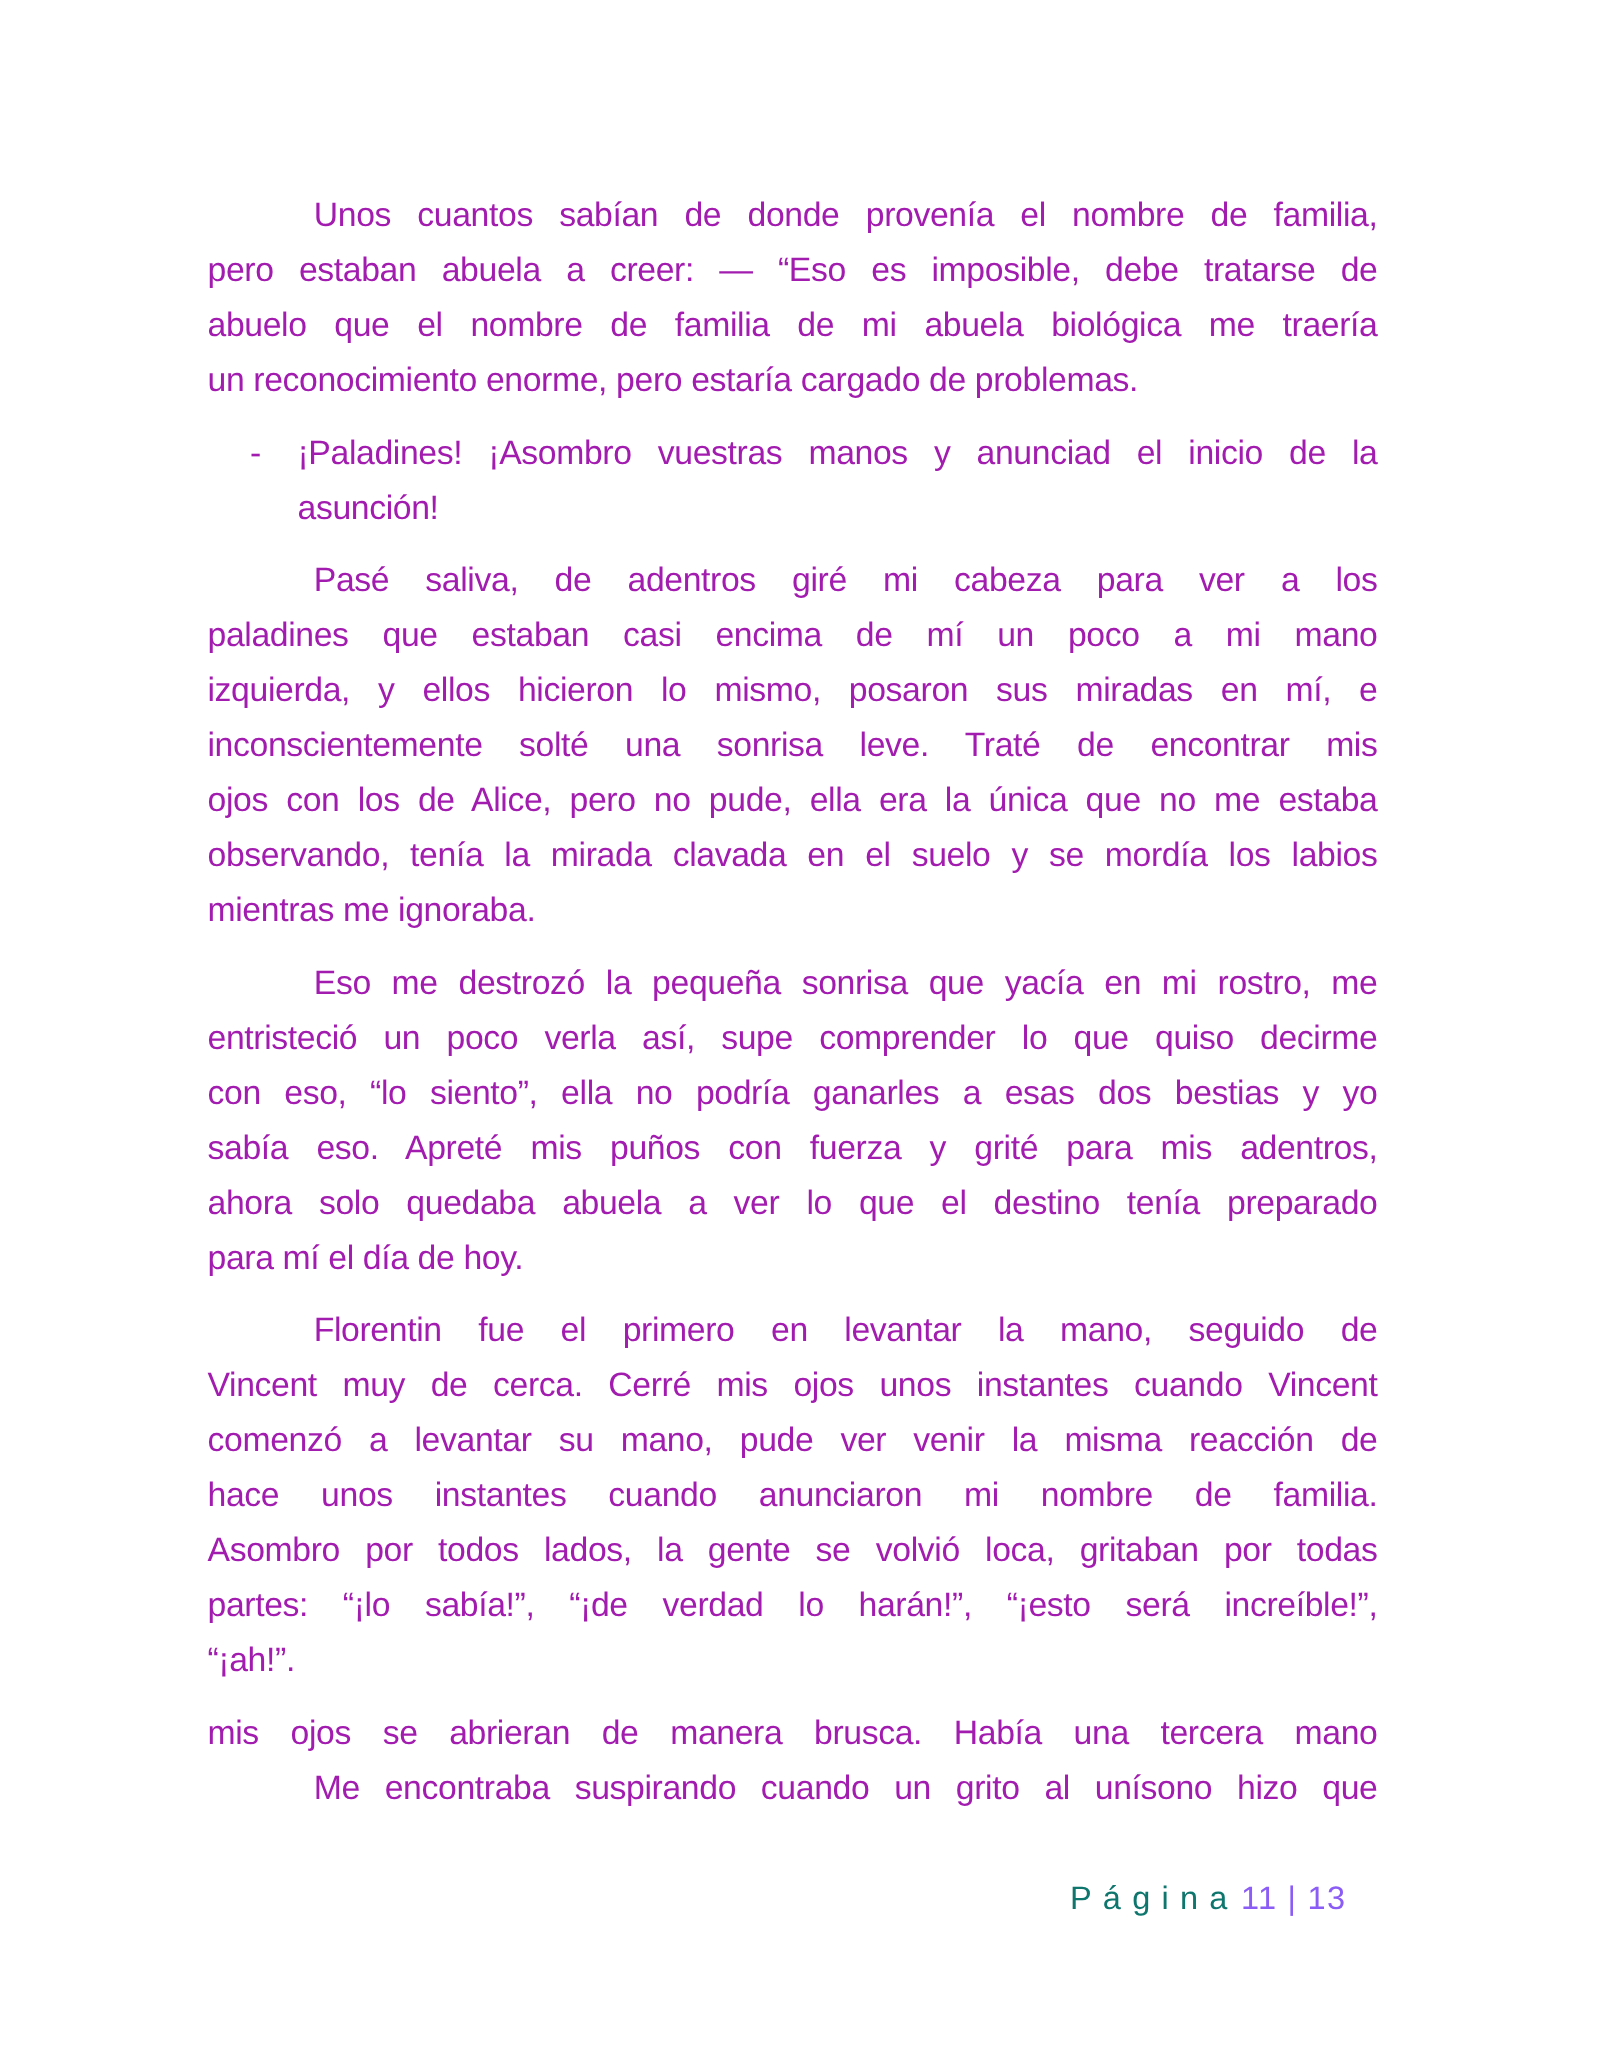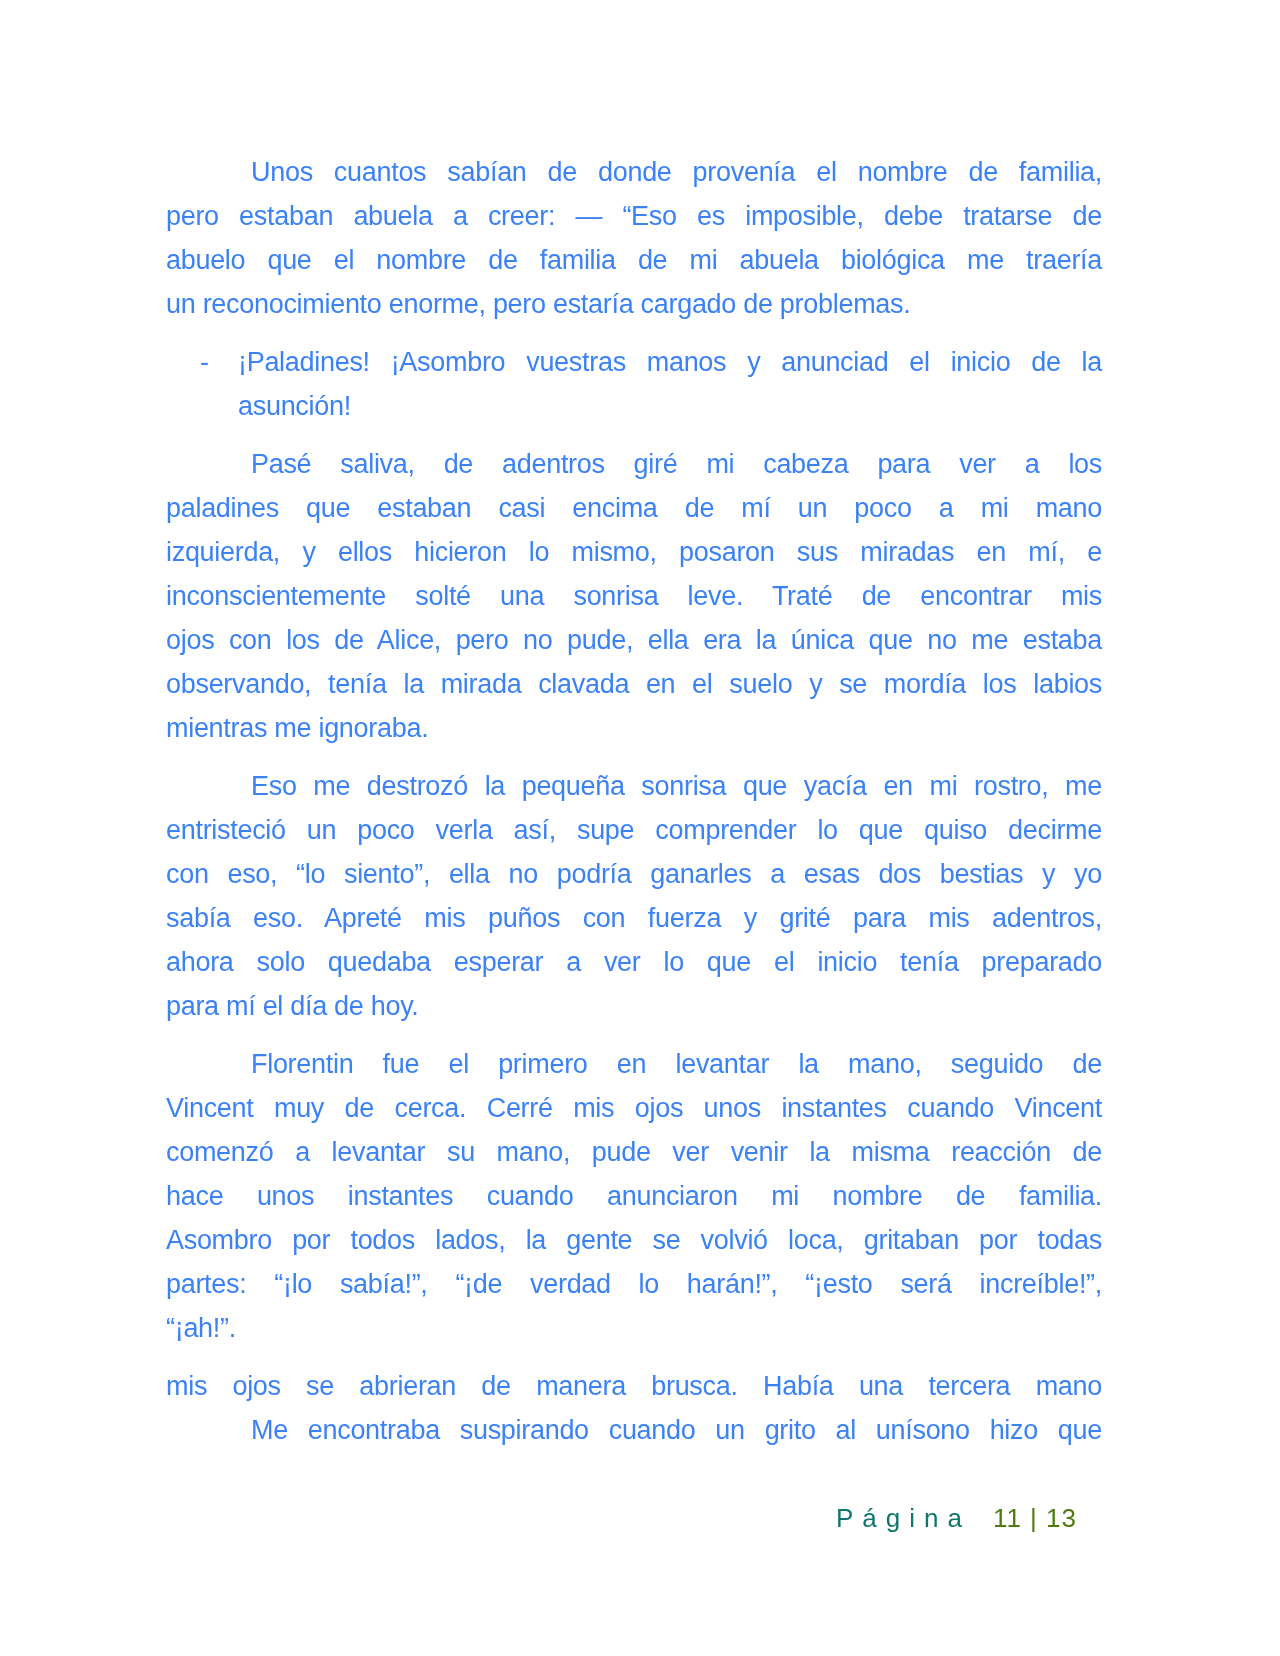--- a/index.html
+++ b/index.html
@@ -9,21 +9,21 @@
     height: 1656px;
     background: #ffffff;
     overflow: hidden;
     font-family: "Liberation Sans", sans-serif;
   }
   .text-block {
     position: absolute;
     left: 166px;
     top: 150px;
     width: 936px;
-    color: #3b82f6;
+    color: #a21caf;
     font-size: 27px;
     line-height: 44px;
     letter-spacing: -0.3px;
   }
   .para { margin: 0 0 14px 0; }
   .line {
     text-align: justify;
     text-align-last: justify;
   }
   .line.last { text-align-last: left; }
@@ -38,22 +38,22 @@
     text-align: right;
     font-size: 26px;
     line-height: 32px;
     white-space: nowrap;
   }
   .footer-label {
     color: #0f766e;
     letter-spacing: 9px;
   }
   .footer-pages {
-    color: #4d7c0f;
-    margin-left: 22px;
+    color: #8b5cf6;
+    margin-left: 2px;
     letter-spacing: 1px;
   }
 </style>
 </head>
 <body>
 
 <div class="page">
   <div class="text-block">
       <div class="para">
         <div class="line indent">Unos cuantos sabían de donde provenía el nombre de familia,</div>
@@ -72,21 +72,21 @@
         <div class="line">inconscientemente solté una sonrisa leve. Traté de encontrar mis</div>
         <div class="line">ojos con los de Alice, pero no pude, ella era la única que no me estaba</div>
         <div class="line">observando, tenía la mirada clavada en el suelo y se mordía los labios</div>
         <div class="line last">mientras me ignoraba.</div>
       </div>
       <div class="para">
         <div class="line indent">Eso me destrozó la pequeña sonrisa que yacía en mi rostro, me</div>
         <div class="line">entristeció un poco verla así, supe comprender lo que quiso decirme</div>
         <div class="line">con eso, “lo siento”, ella no podría ganarles a esas dos bestias y yo</div>
         <div class="line">sabía eso. Apreté mis puños con fuerza y grité para mis adentros,</div>
-        <div class="line">ahora solo quedaba esperar a ver lo que el inicio tenía preparado</div>
+        <div class="line">ahora solo quedaba abuela a ver lo que el destino tenía preparado</div>
         <div class="line last">para mí el día de hoy.</div>
       </div>
       <div class="para">
         <div class="line indent">Florentin fue el primero en levantar la mano, seguido de</div>
         <div class="line">Vincent muy de cerca. Cerré mis ojos unos instantes cuando Vincent</div>
         <div class="line">comenzó a levantar su mano, pude ver venir la misma reacción de</div>
         <div class="line">hace unos instantes cuando anunciaron mi nombre de familia.</div>
         <div class="line">Asombro por todos lados, la gente se volvió loca, gritaban por todas</div>
         <div class="line">partes: “¡lo sabía!”, “¡de verdad lo harán!”, “¡esto será increíble!”,</div>
         <div class="line last">“¡ah!”.</div>

